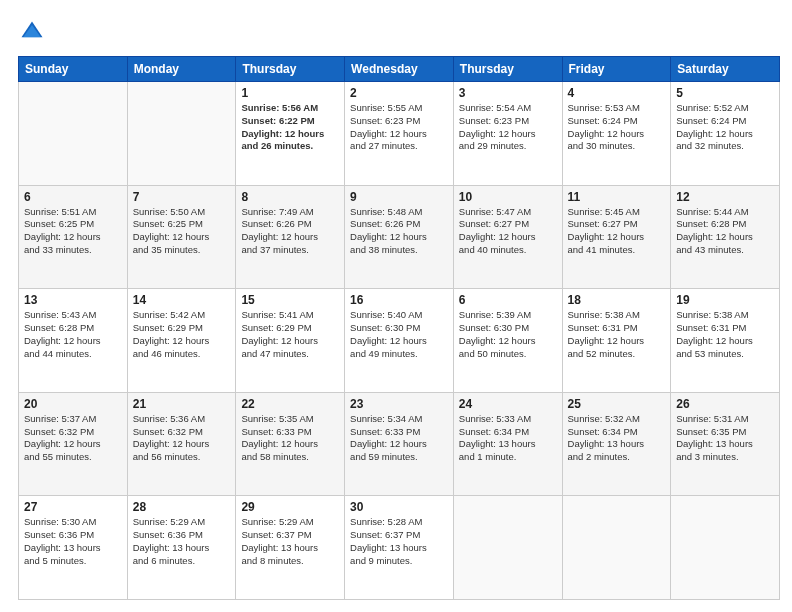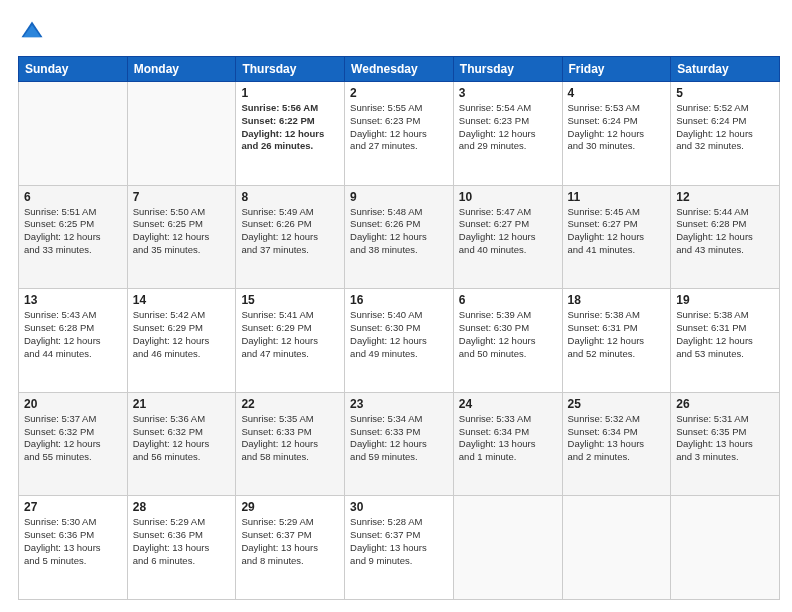--- a/index.html
+++ b/index.html
@@ -184,21 +184,21 @@
           </td>
           <td>
             <div class="day-number">7</div>
             <div class="day-info" style="white-space: pre-line;">Sunrise: 5:50 AM
 Sunset: 6:25 PM
 Daylight: 12 hours
 and 35 minutes.</div>
           </td>
           <td>
             <div class="day-number">8</div>
-            <div class="day-info" style="white-space: pre-line;">Sunrise: 5:49 AM
+            <div class="day-info" style="white-space: pre-line;">Sunrise: 7:49 AM
 Sunset: 6:26 PM
 Daylight: 12 hours
 and 37 minutes.</div>
           </td>
           <td>
             <div class="day-number">9</div>
             <div class="day-info" style="white-space: pre-line;">Sunrise: 5:48 AM
 Sunset: 6:26 PM
 Daylight: 12 hours
 and 38 minutes.</div>

